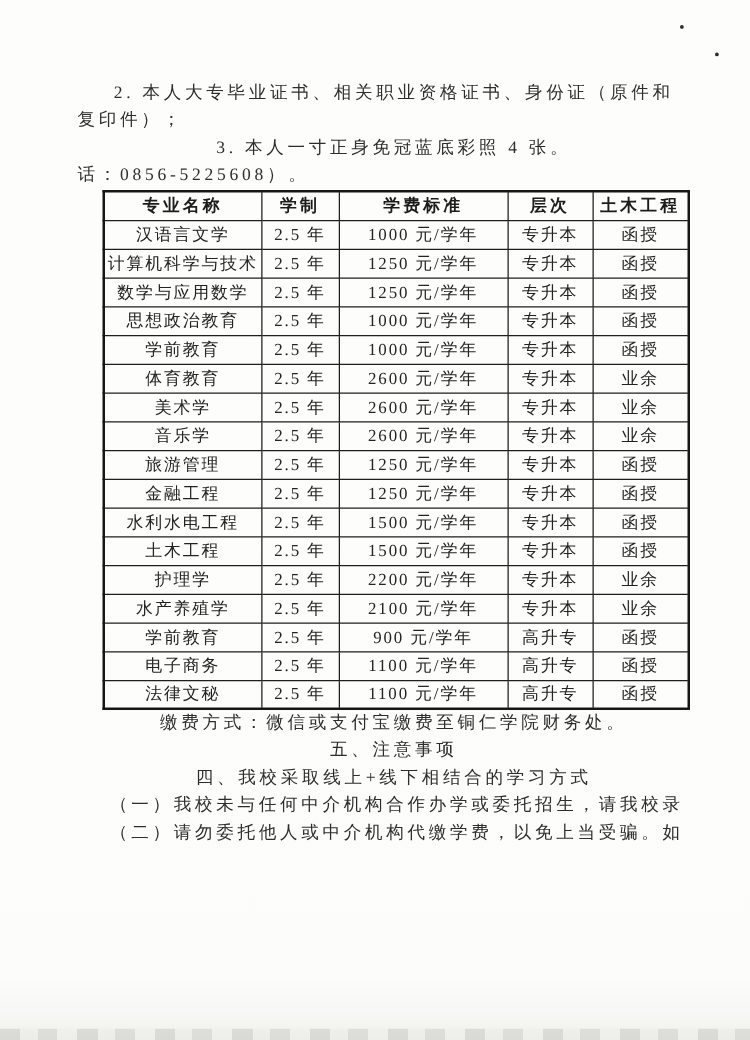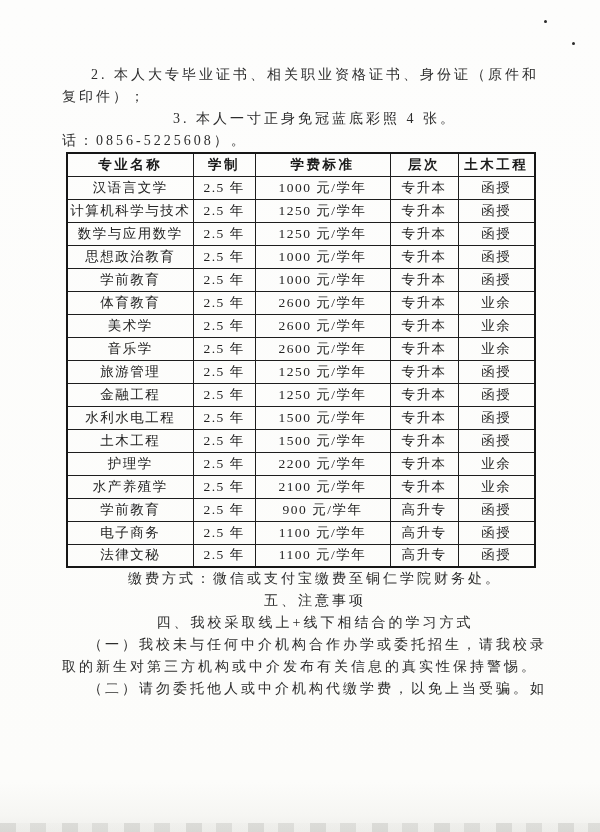--- a/index.html
+++ b/index.html
@@ -10,21 +10,21 @@
     background:linear-gradient(180deg,#fdfdfc 0%,#fcfcfa 94%,#f6f6f3 98%,#efefec 100%);
   }
   .content { position:absolute; left:0; top:0; right:0; padding:64px 58px 0 62px; }
   .line {
     font-size:14px; line-height:22px; letter-spacing:3px;
     color:#2d2d2d; white-space:nowrap;
   }
   .line.indent { padding-left:26px;text-align:center; }
   .fee-table {
     border-collapse:collapse; table-layout:fixed;
-    width:468px; margin-left:4px;
+    width:468px; margin-left:20px;
     border:2px solid #161616;
   }
   .fee-table th, .fee-table td {
     border:1.6px solid #1e1e1e;
     height:23px; padding:0 1px;
     text-align:center; vertical-align:middle;
     font-size:13.5px; letter-spacing:1.5px; color:#232323;
     overflow:hidden; white-space:nowrap;
   }
   .fee-table th { font-weight:700; letter-spacing:2.5px; color:#1c1c1c; }
@@ -233,21 +233,20 @@
     <div>
 
         <p class="line indent">缴费方式：微信或支付宝缴费至铜仁学院财务处。</p>
 
         <p class="line indent">五、注意事项</p>
 
         <p class="line indent">四、我校采取线上+线下相结合的学习方式</p>
 
         <p class="line indent">（一）我校未与任何中介机构合作办学或委托招生，请我校录</p>
 
-        <p class="line">取的新生对第三方机构或中介发布有关信息的真实性保持警惕。</p>
 
         <p class="line indent">（二）请勿委托他人或中介机构代缴学费，以免上当受骗。如</p>
       </div>
 
   </div>
 
   <div class="scan-edge"></div>
 </div>
 
 </body></html>

